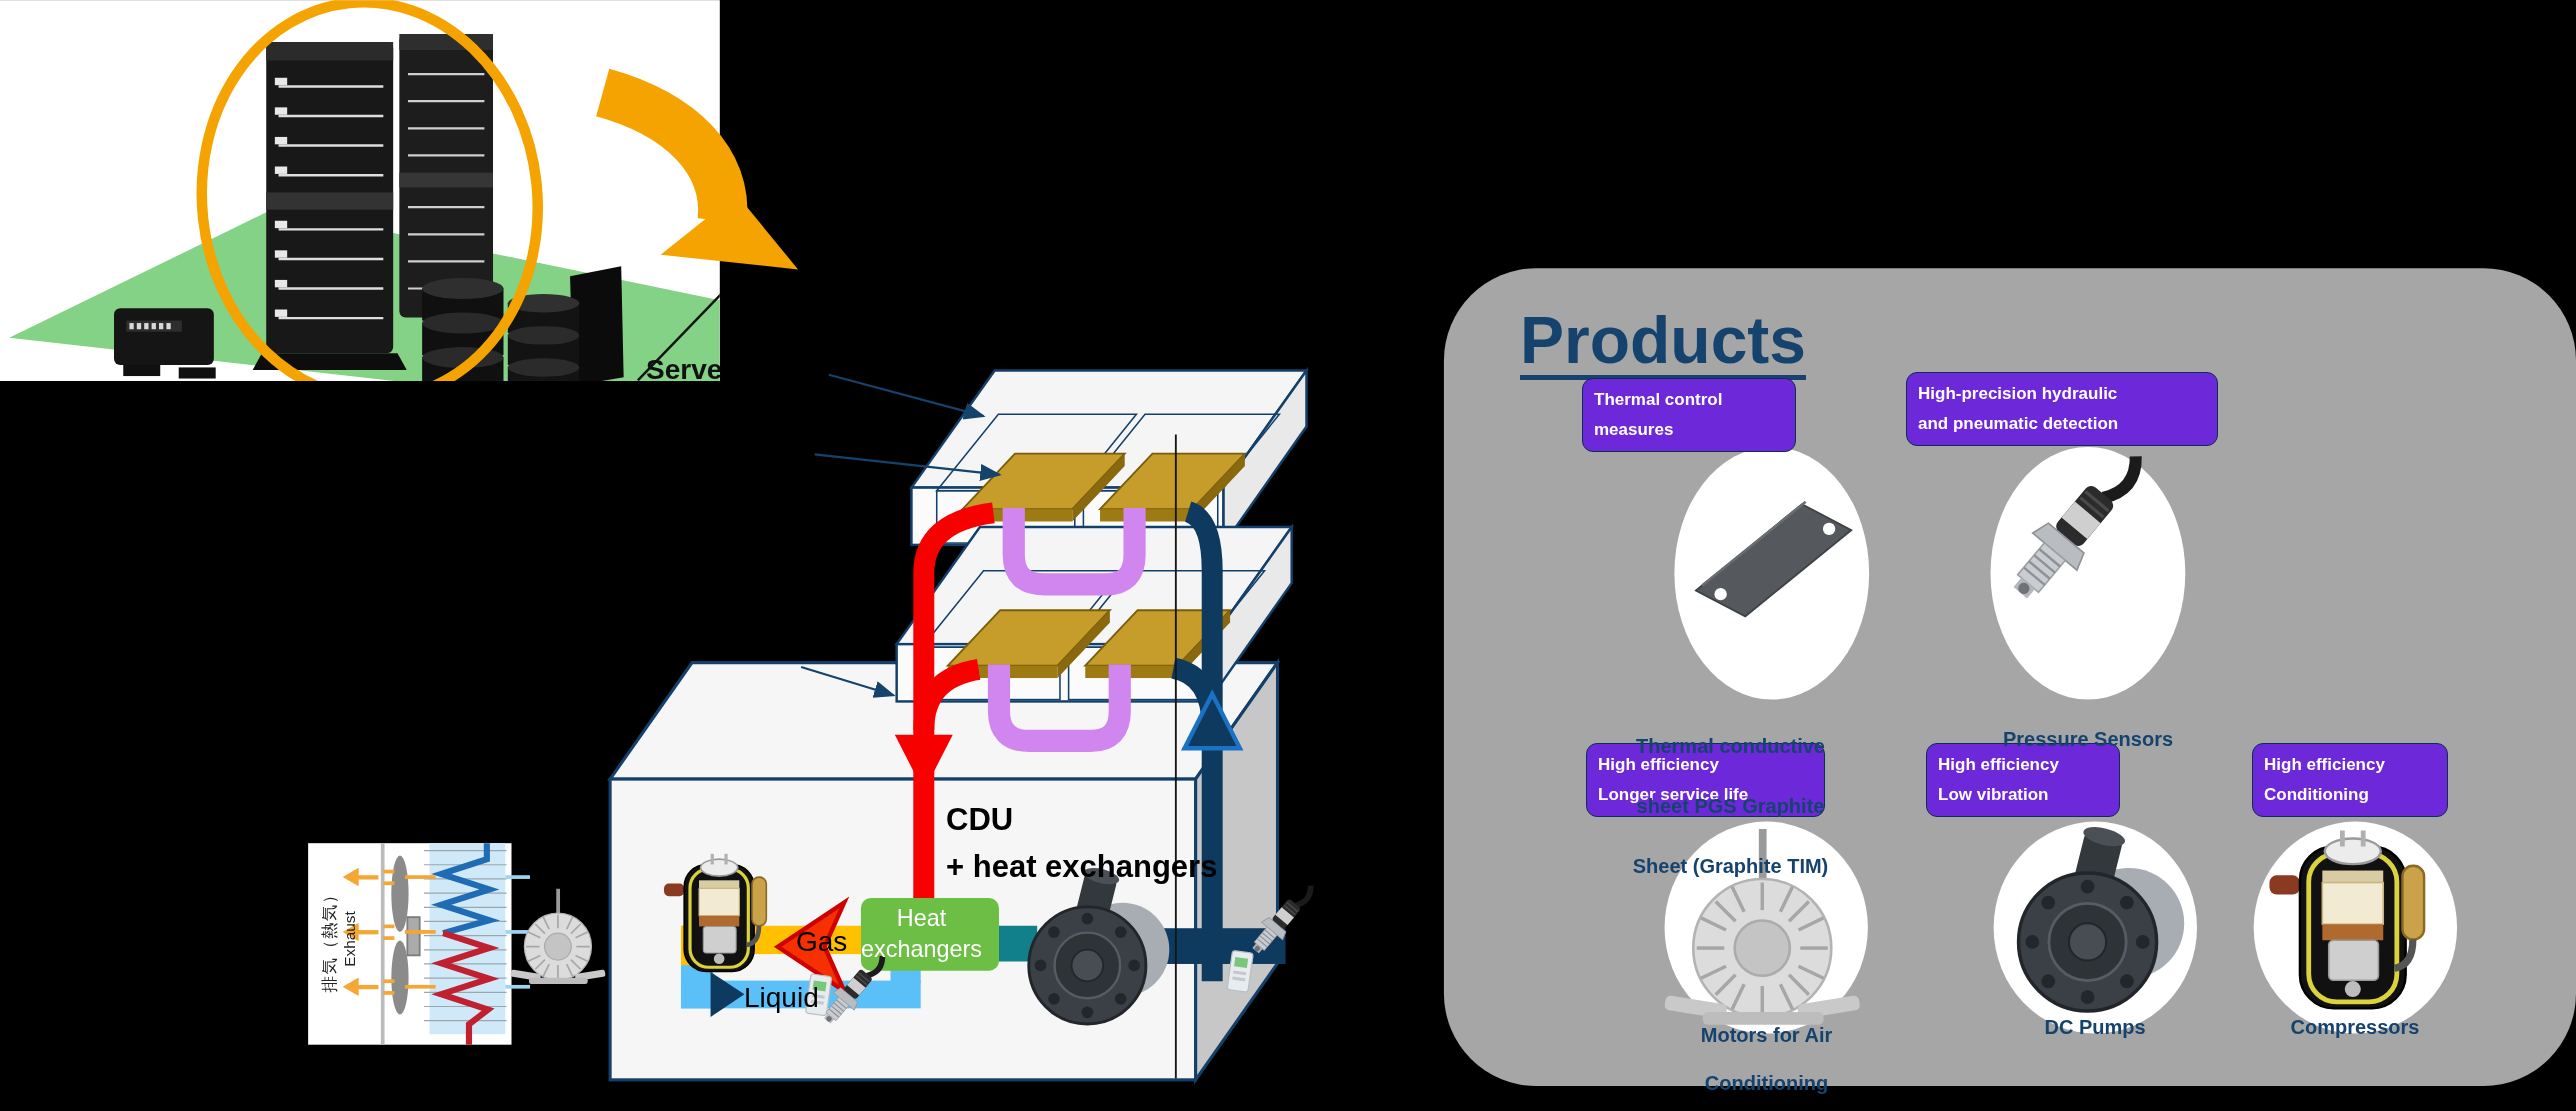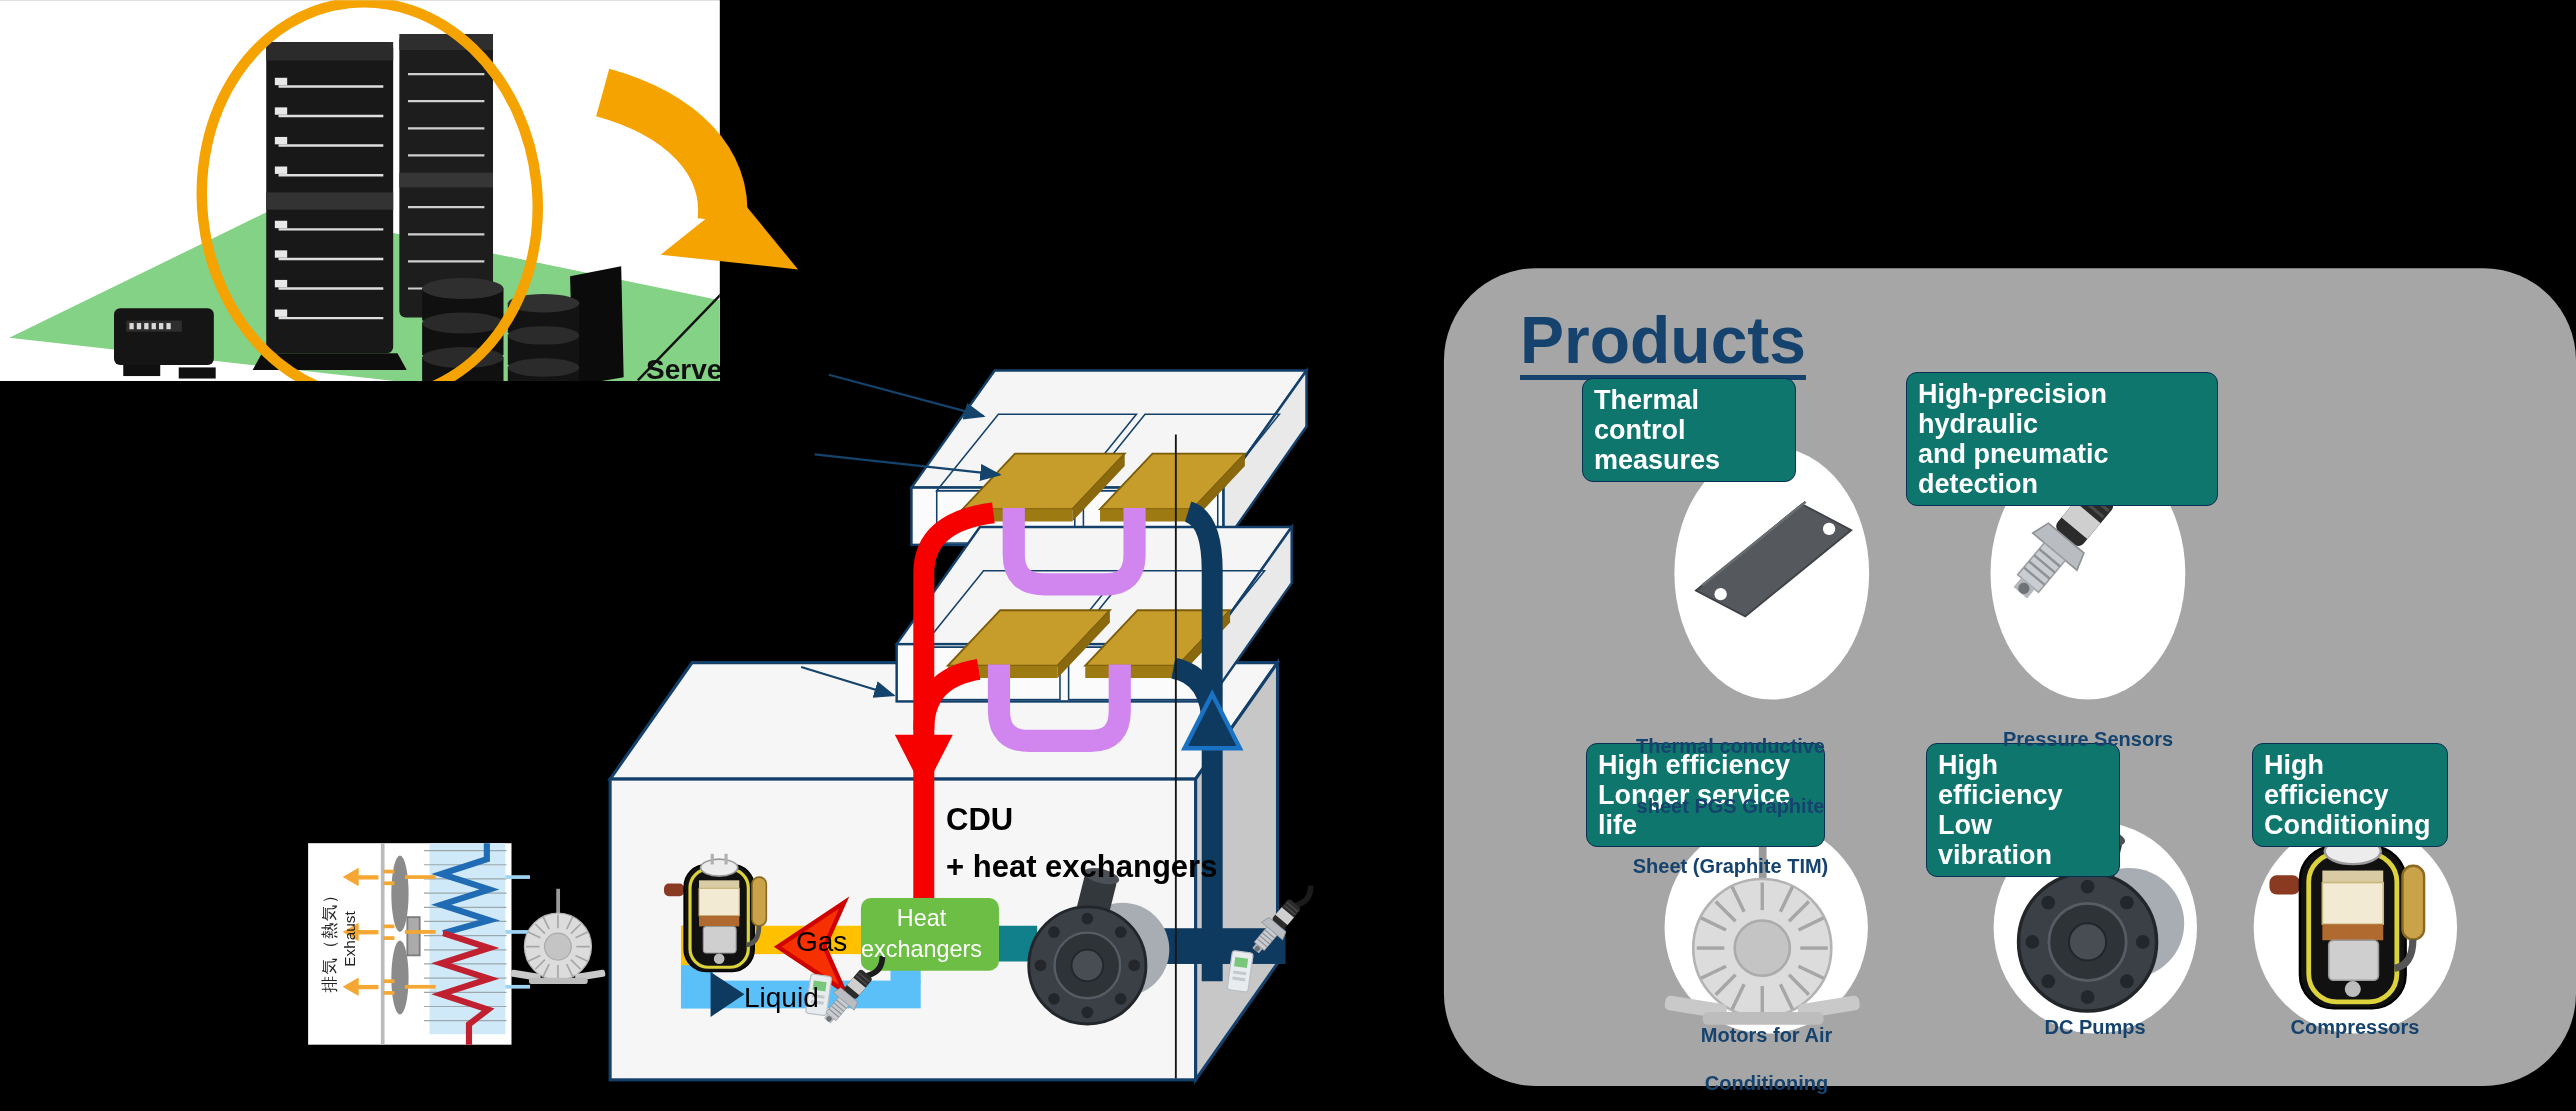--- a/index.html
+++ b/index.html
@@ -10,22 +10,22 @@
   
   .server-label{font-size:28px;font-weight:bold;color:#111;}
   .cdu-label{font-size:31px;font-weight:bold;color:#000;line-height:47px;white-space:nowrap;}
   .hx-label{width:121px;text-align:center;color:#fff;font-size:23.4px;line-height:31px;}
   .flow-label{font-size:28px;color:#000;white-space:nowrap;}
   .exhaust-label{width:197px;text-align:center;color:#222;transform:rotate(-90deg);transform-origin:center;}
   .exhaust-jp{font-size:16.6px;letter-spacing:1.2px;}
   .exhaust-en{font-size:15.4px;}
   .products-title{font-size:66px;font-weight:bold;color:#16436e;border-bottom:5.5px solid #16436e;
                   padding-bottom:5px;line-height:59px;}
-  .badge{box-sizing:border-box;background:#0f766e;border:1.8px solid #0a2f52;border-radius:11px;
-         color:#fff;font-size:27px;font-weight:bold;line-height:30px;padding:6.2px 11px;}
+  .badge{box-sizing:border-box;background:#6d28d9;border:1.8px solid #0a2f52;border-radius:11px;
+         color:#fff;font-size:17px;font-weight:bold;line-height:30px;padding:6.2px 11px;}
   .caption{color:#16436e;font-weight:bold;text-align:center;font-size:20px;}
 </style>
 </head>
 <body>
 
 <div id="page">
 
 <svg id="art" width="2576" height="1112" viewBox="0 0 4180 1804">
   <defs>
     <marker id="ah" markerWidth="11" markerHeight="9" refX="9" refY="4" orient="auto">

